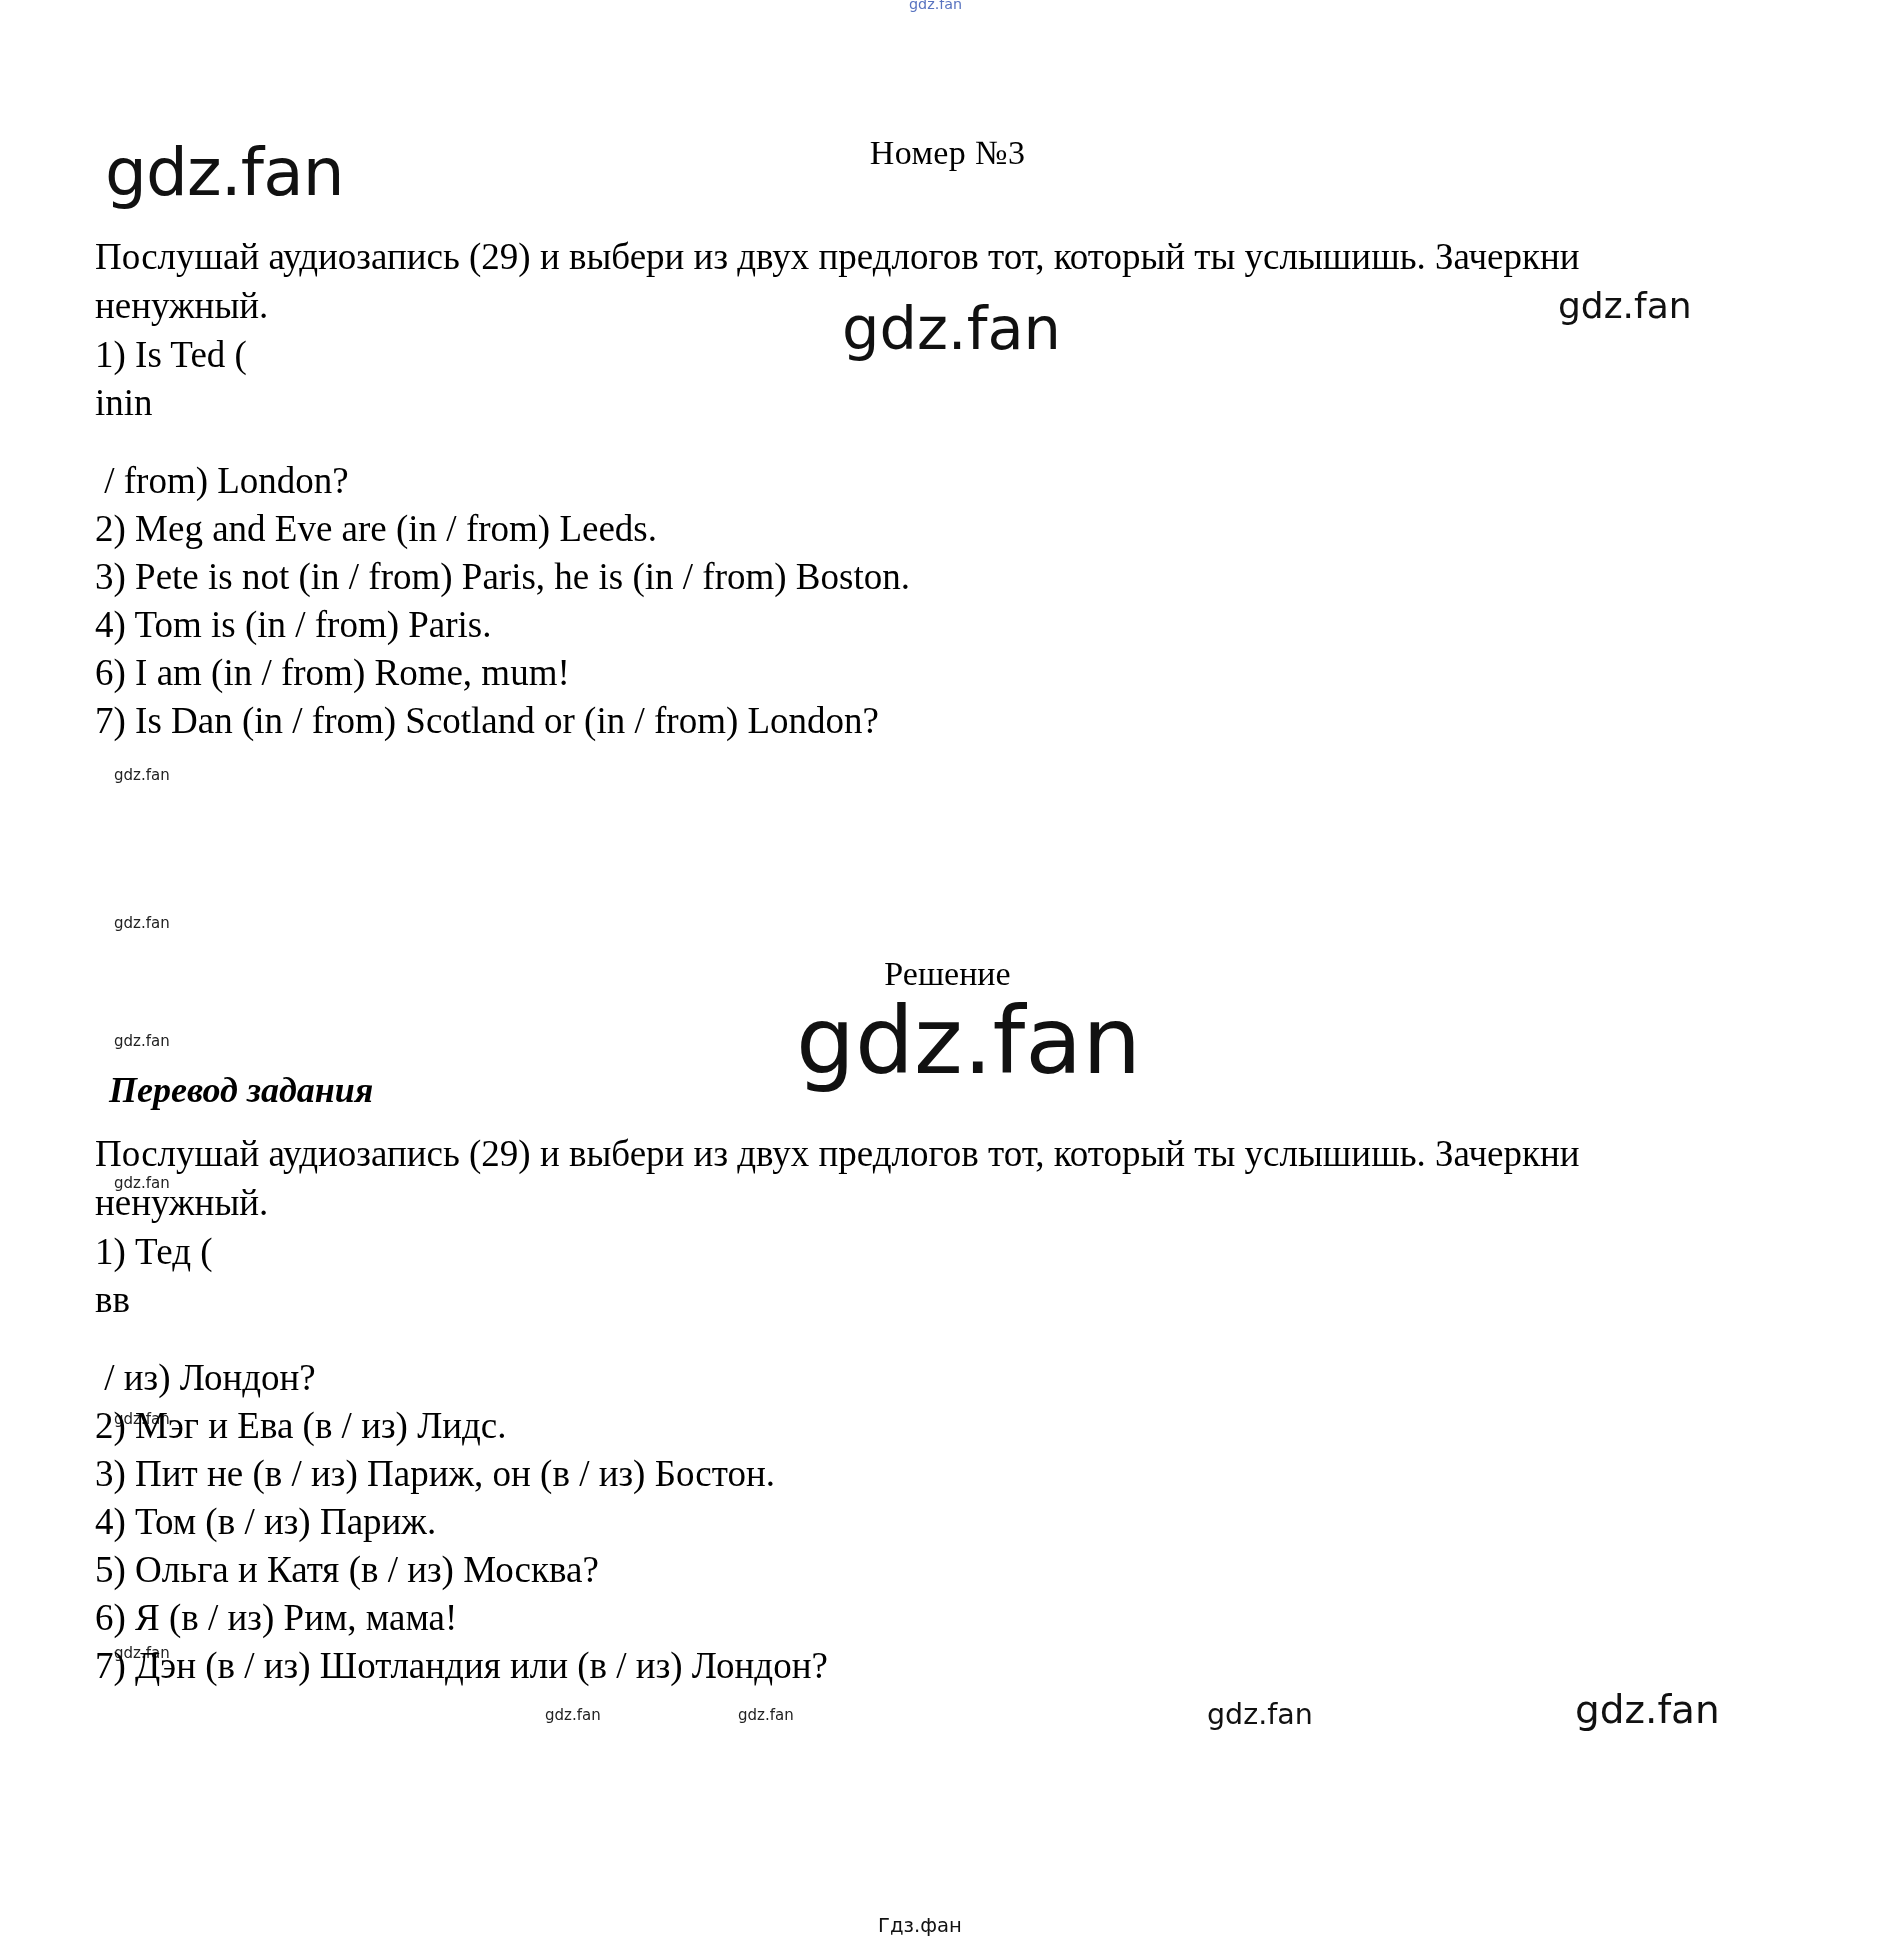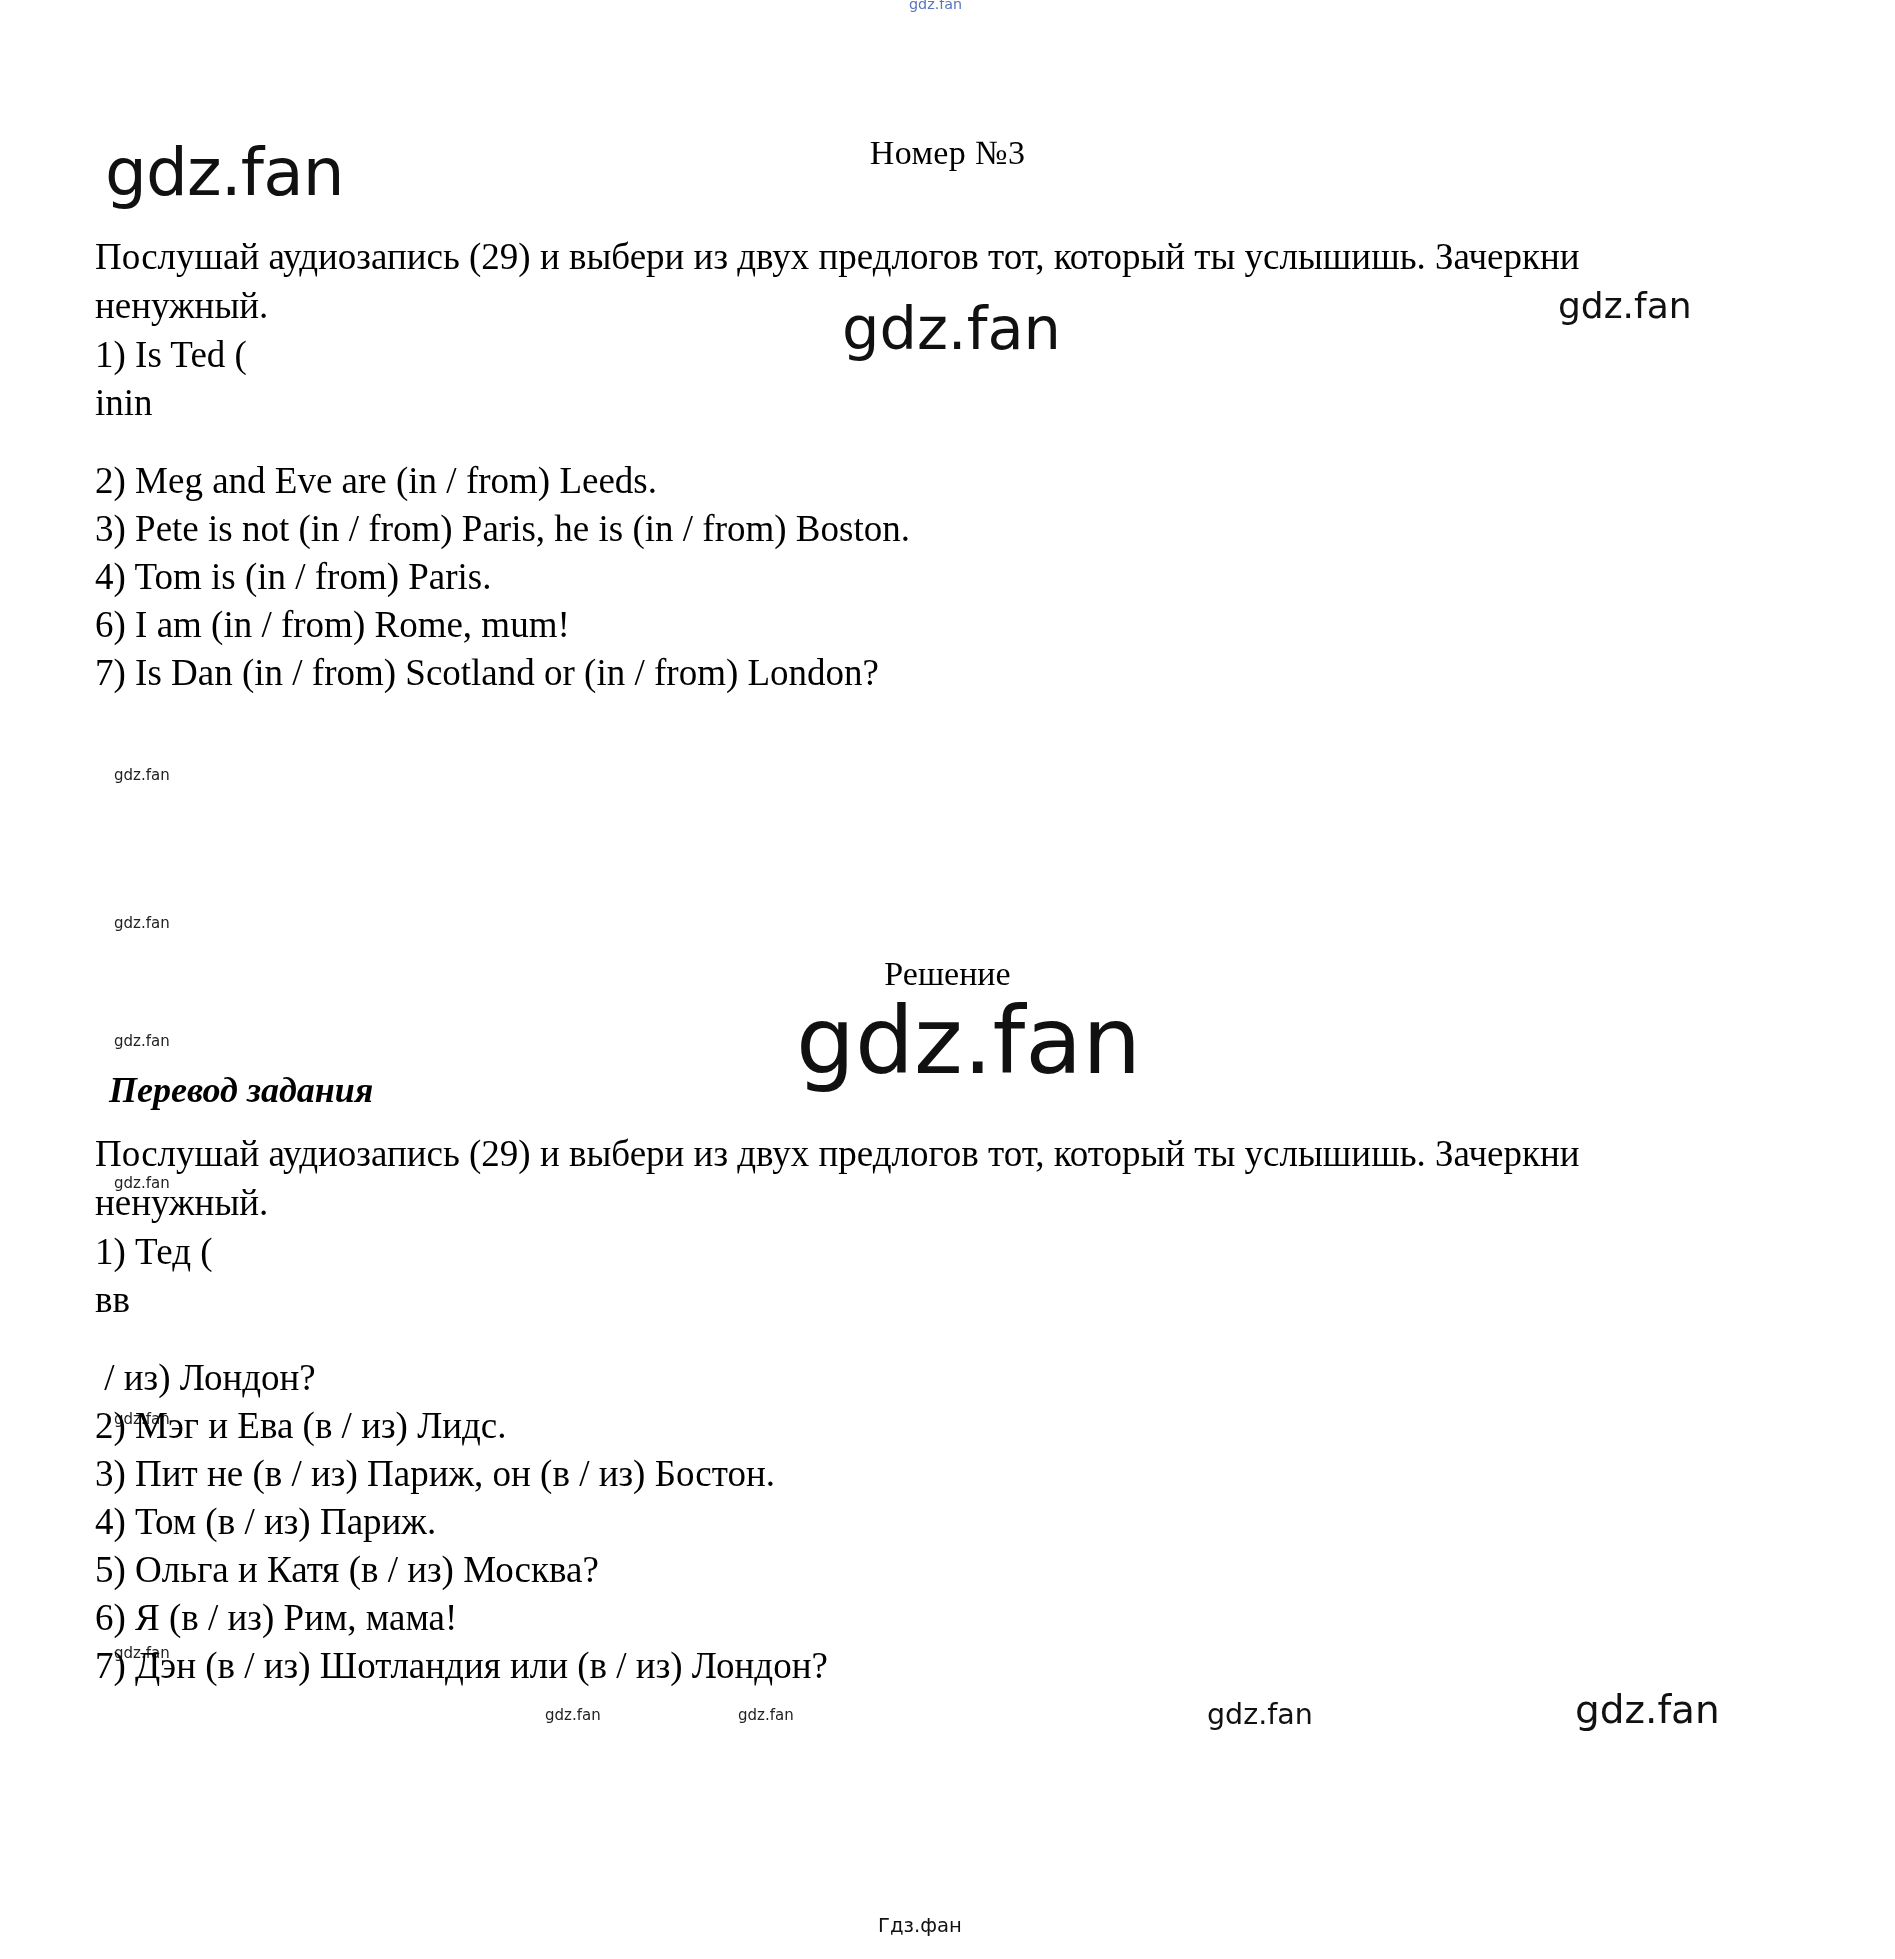--- a/index.html
+++ b/index.html
@@ -163,20 +163,21 @@
   <div class="wm wm-right-2">gdz.fan</div>
   <div class="wm wm-bottom">Гдз.фан</div>
 
   <div class="title">Номер №3</div>
 
   <div class="block" style="top: 233px;">
     <p class="para">Послушай аудиозапись (29) и выбери из двух предлогов тот, который ты услышишь. Зачеркни ненужный.</p>
     <p class="line">1) Is Ted (</p>
     <p class="line">inin</p>
     <div class="tiny-gap"></div>
+    <p class="line"> / from) London?</p>
     <p class="line">2) Meg and Eve are (in / from) Leeds.</p>
     <p class="line">3) Pete is not (in / from) Paris, he is (in / from) Boston.</p>
     <p class="line">4) Tom is (in / from) Paris.</p>
     <p class="line">6) I am (in / from) Rome, mum!</p>
     <p class="line">7) Is Dan (in / from) Scotland or (in / from) London?</p>
   </div>
 
   <div class="center-head">Решение</div>
 
   <div class="section-head">Перевод задания</div>

